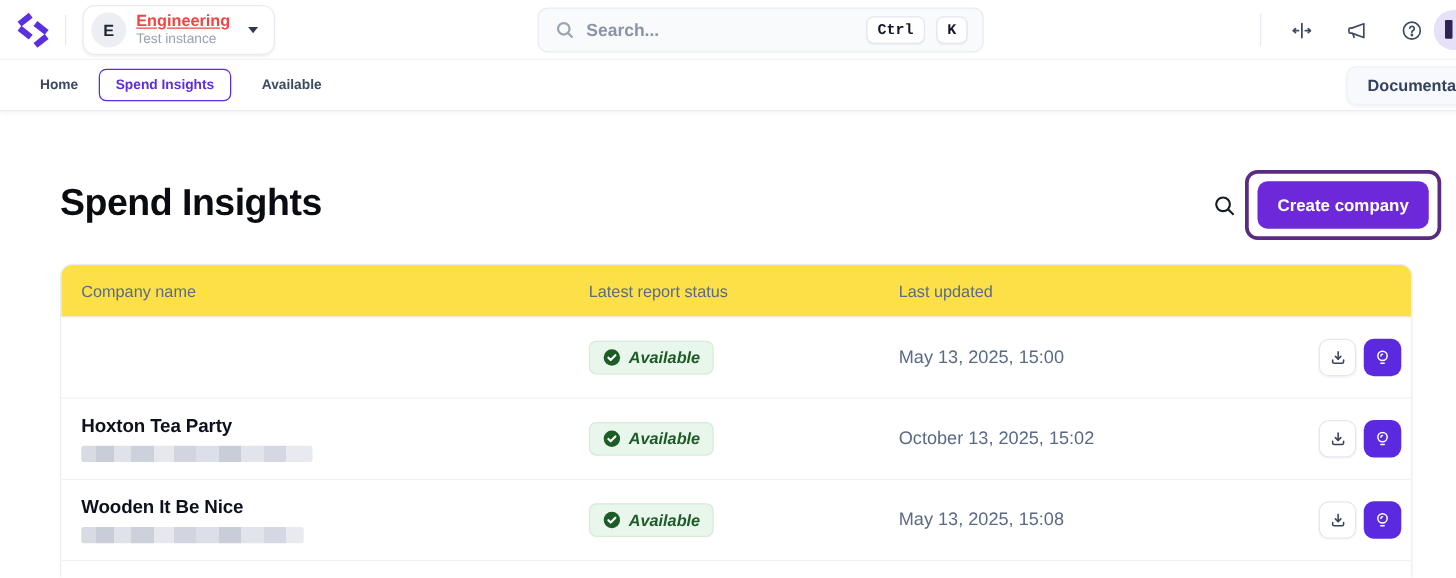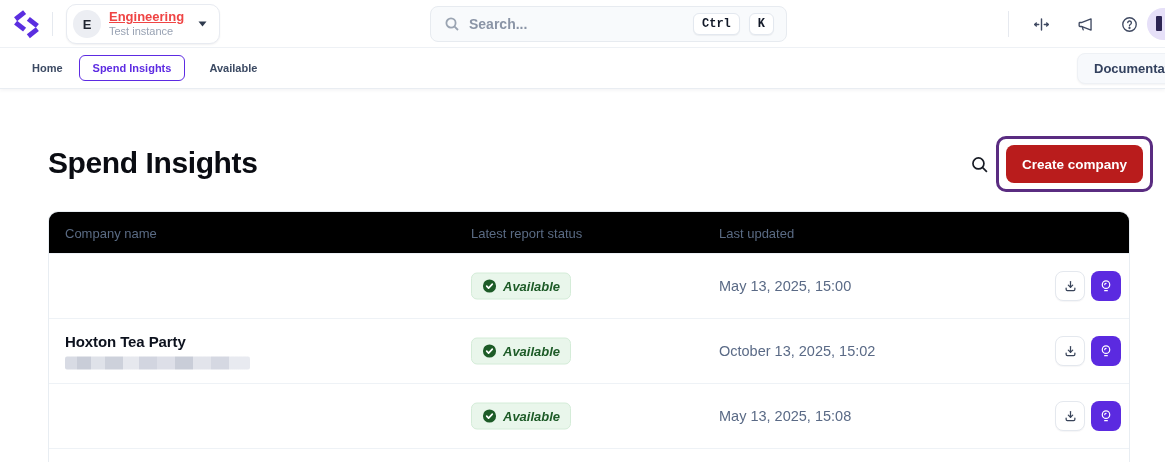--- a/index.html
+++ b/index.html
@@ -94,31 +94,31 @@
     position:absolute; left:967px; top:152px; width:24px; height:24px;
     background:transparent; border:none; cursor:pointer; padding:0;
     display:flex; align-items:center; justify-content:center;
   }
   .annotation {
     position:absolute; left:996px; top:136px; width:157px; height:56px;
     border:3px solid #5a2c81; border-radius:10px; pointer-events:none;
   }
   .create-btn {
     position:absolute; left:1006px; top:145px; width:137px; height:38px;
-    background:#b91c1c; border:none; border-radius:8px; cursor:pointer;
+    background:#6d28d9; border:none; border-radius:8px; cursor:pointer;
     color:#fff; font-size:13.5px; font-weight:700;
     font-family:"Liberation Sans",sans-serif;
   }
   
   .table-card {
     position:absolute; left:48px; top:211px; width:1082px; height:300px;
     background:#fff; border:1px solid #e8edf2; border-radius:10px; overflow:hidden;
   }
   .thead {
-    position:relative; height:42px; background:#000000; border-bottom:1px solid #edf1f6;
+    position:relative; height:42px; background:#fde047; border-bottom:1px solid #edf1f6;
   }
   .th { position:absolute; top:50%; transform:translateY(-50%); font-size:13px; font-weight:500; color:#5a6b84; }
   .th-company { left:16px; }
   .th-status  { left:422px; }
   .th-updated { left:670px; }
   .trow { position:relative; height:65px; border-bottom:1px solid #eef2f6; background:#fff; cursor:pointer; }
   .col-company { position:absolute; left:16px; top:50%; transform:translateY(-50%); }
   .company-name { font-size:15px; font-weight:700; color:#0c111d; letter-spacing:-0.1px; }
   .redacted {
     height:13px; margin-top:7px; border-radius:2px; filter:blur(.6px);
@@ -299,20 +299,24 @@
           <svg width="16" height="16" viewBox="0 0 24 24" fill="none" stroke="#fff" stroke-width="1.8" stroke-linecap="round">
               <circle cx="12" cy="10" r="5.6"></circle>
               <path d="M12 8.2a1.9 1.9 0 0 0-1.9 1.9"></path>
               <path d="M10 19h4"></path>
             </svg>
         </button>
       </div>
     </div>
 
     <div class="trow">
+      <div class="col-company">
+        <div class="company-name">Wooden It Be Nice</div>
+        <div class="redacted rw2"></div>
+      </div>
       <div class="col-status">
         <span class="badge">
           <svg width="15" height="15" viewBox="0 0 16 16">
               <circle cx="8" cy="8" r="7" fill="#1d5b27"></circle>
               <path d="M5 8.2l2 2L11 6" stroke="#fff" stroke-width="1.8" fill="none" stroke-linecap="round" stroke-linejoin="round"></path>
             </svg>
           <span>Available</span>
         </span>
       </div>
       <div class="col-date">May 13, 2025, 15:08</div>

